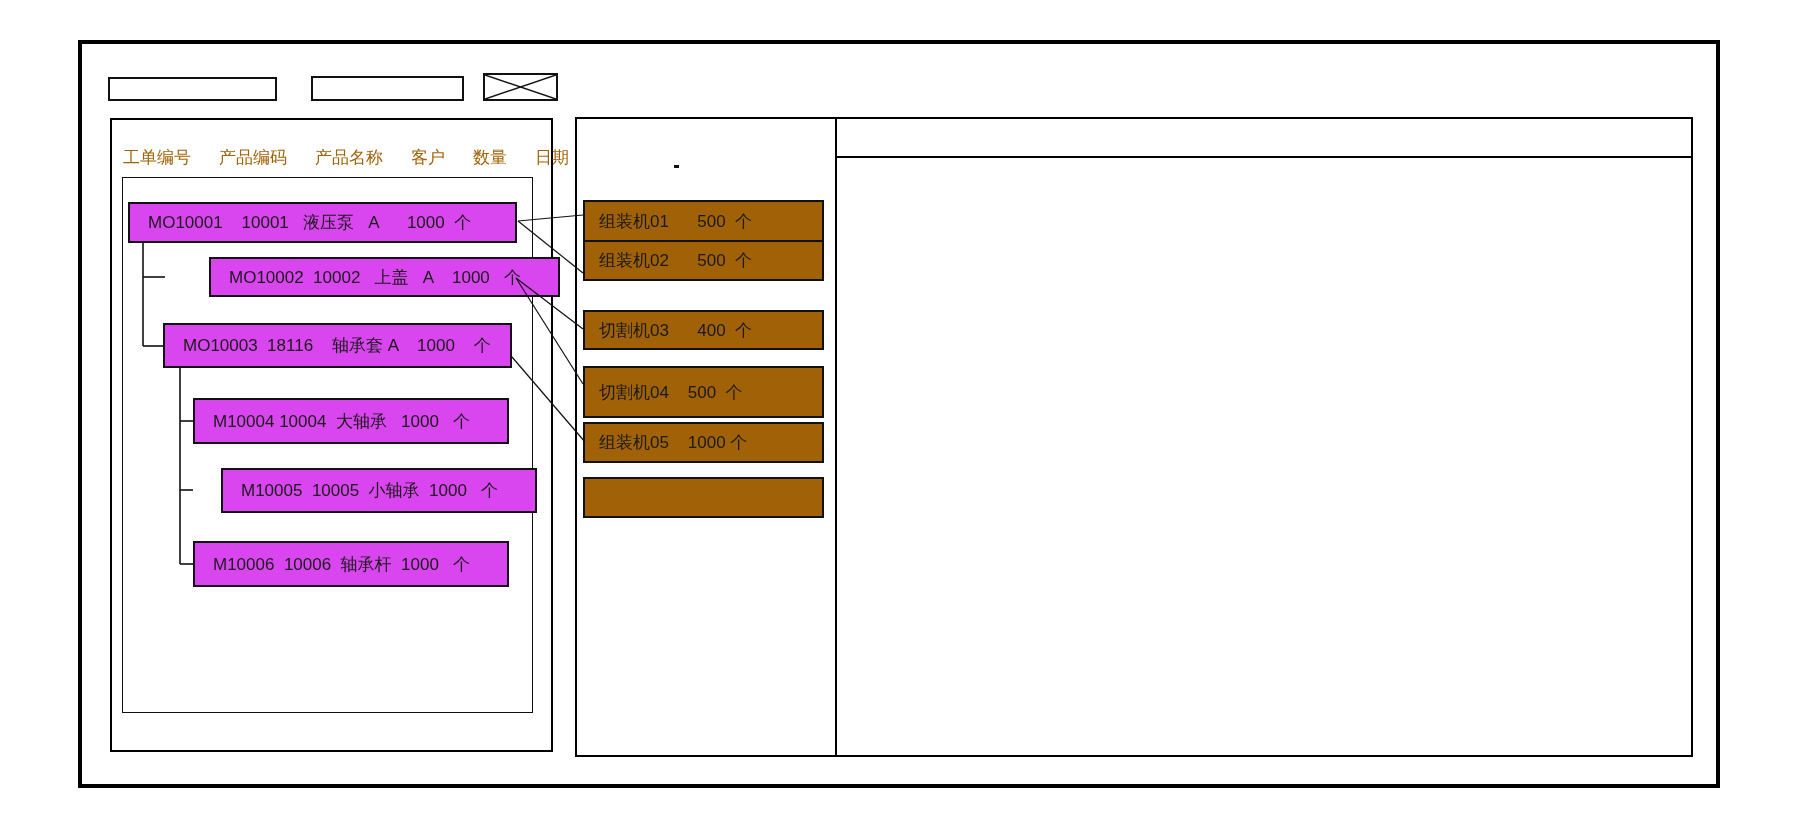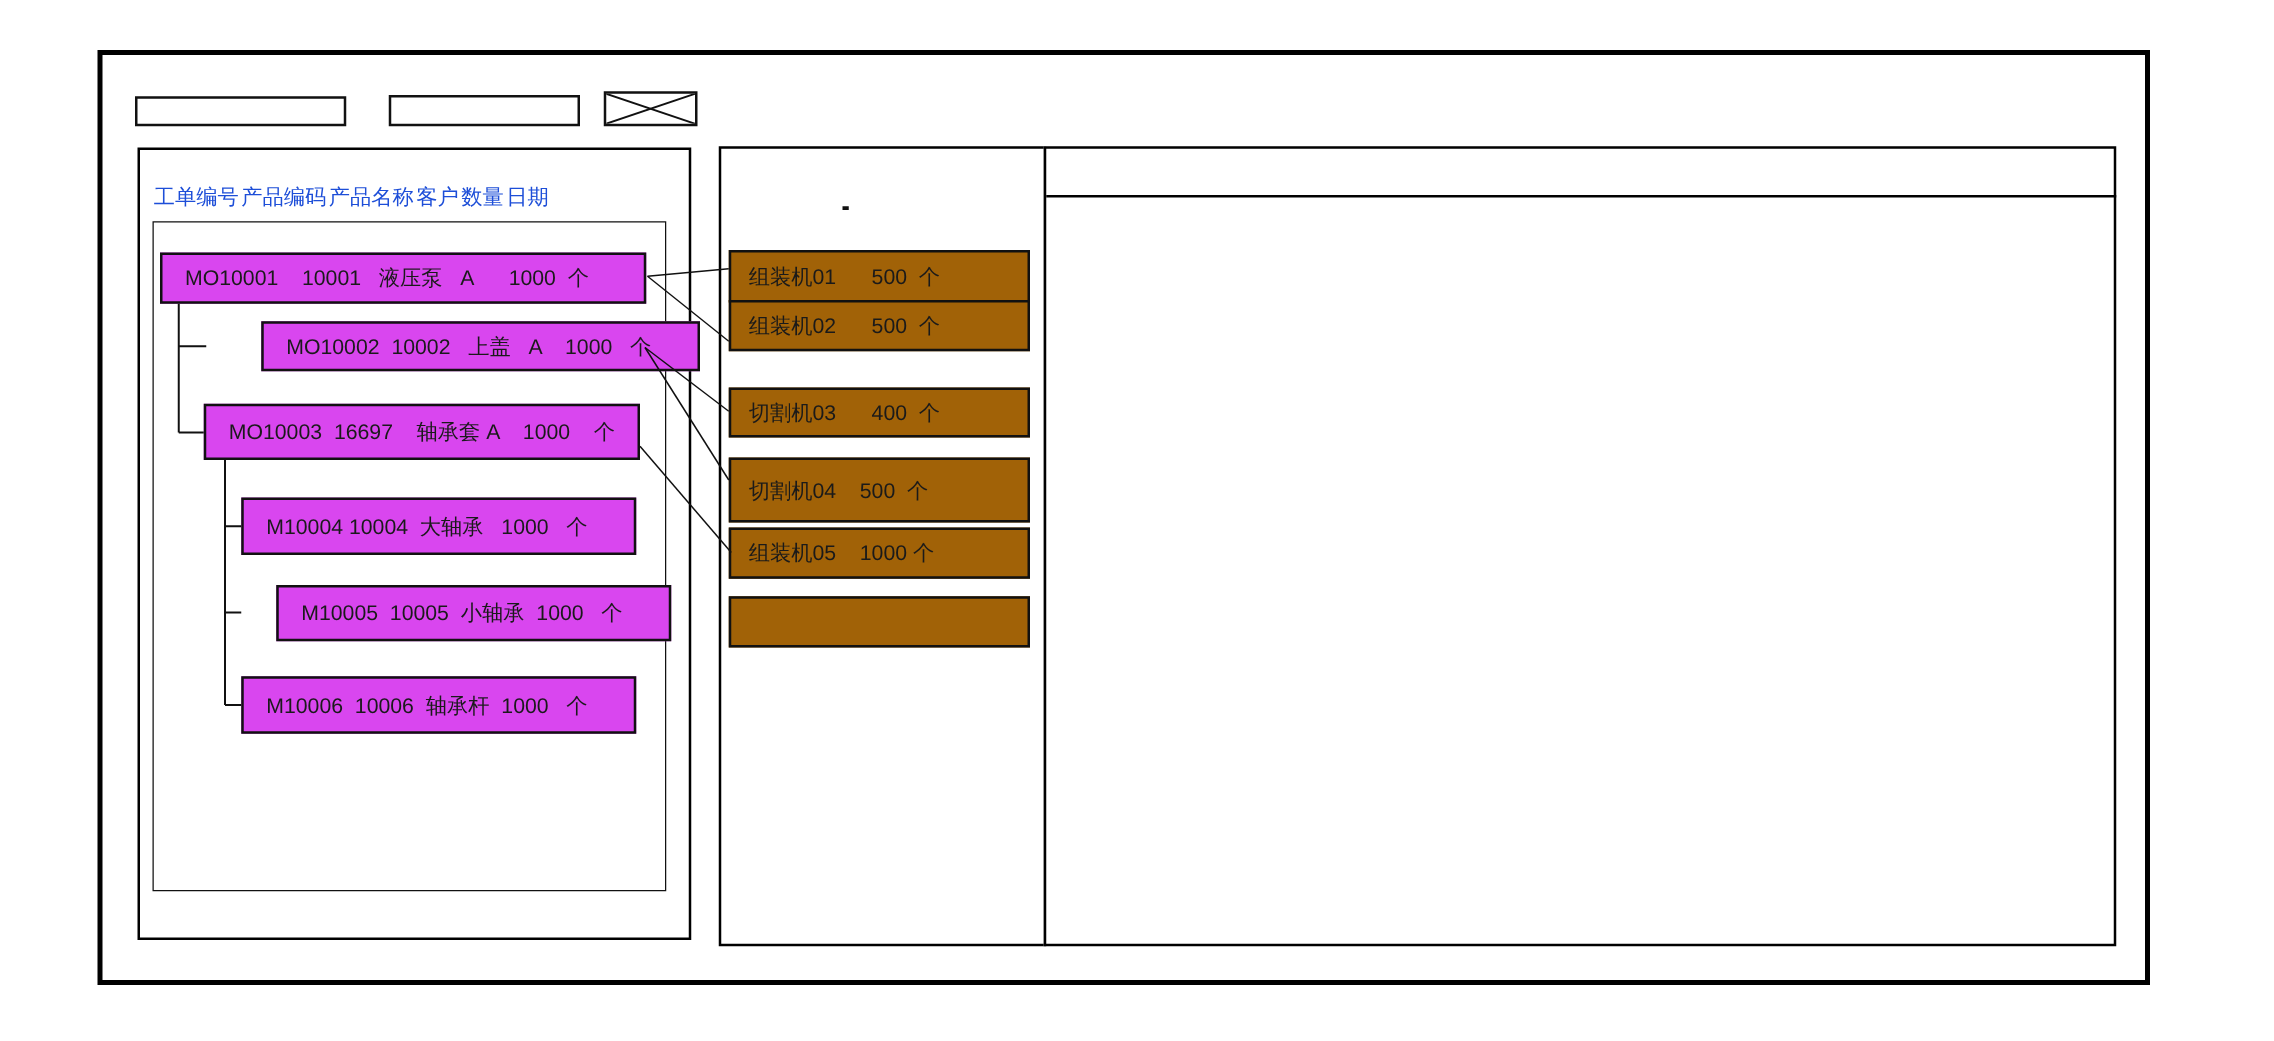--- a/index.html
+++ b/index.html
@@ -14,21 +14,21 @@
   .treewrap{border:1.5px solid #111;background:#fff;}
   .node{
     border:2px solid #111;background:#d946ef;display:flex;align-items:center;
     font-size:17px;white-space:pre;color:#1a1a1a;padding-left:18px;
   }
   .machine{
     border:2px solid #111;background:#a16207;display:flex;align-items:center;
     font-size:17px;white-space:pre;color:#1a1a1a;padding-left:14px;
   }
   .hdr{
-    display:flex;column-gap:2px;font-size:17px;color:#1d4ed8;white-space:nowrap;
+    display:flex;column-gap:28px;font-size:17px;color:#a16207;white-space:nowrap;
   }
   svg.overlay{position:absolute;left:0;top:0;pointer-events:none;}
   .dot{background:#111;}
   .divline{border-top:2px solid #000;}
 </style>
 </head>
 <body>
 
 <div id="canvas">
 
@@ -52,21 +52,21 @@
     <span>产品名称</span>
     <span>客户</span>
     <span>数量</span>
     <span>日期</span>
   </div>
 
   <div class="abs treewrap" style="left:122px;top:177px;width:411px;height:536px;"></div>
 
   <div class="abs node" style="left:128px;top:202px;width:389px;height:41px;">MO10001    10001   液压泵   A      1000  个</div>
   <div class="abs node" style="left:165px;top:257px;width:351px;height:40px;margin-left:44px;">MO10002  10002   上盖   A    1000   个</div>
-  <div class="abs node" style="left:163px;top:323px;width:349px;height:45px;">MO10003  16697    轴承套 A    1000    个</div>
+  <div class="abs node" style="left:163px;top:323px;width:349px;height:45px;">MO10003  18116    轴承套 A    1000    个</div>
   <div class="abs node" style="left:193px;top:398px;width:316px;height:46px;">M10004 10004  大轴承   1000   个</div>
   <div class="abs node" style="left:193px;top:468px;width:316px;height:45px;margin-left:28px;">M10005  10005  小轴承  1000   个</div>
   <div class="abs node" style="left:193px;top:541px;width:316px;height:46px;">M10006  10006  轴承杆  1000   个</div>
 
   <div class="abs panel" style="left:575px;top:117px;width:262px;height:640px;"></div>
   <div class="abs dot" style="left:674px;top:165px;width:5px;height:3px;"></div>
 
   <div class="abs machine" style="left:583px;top:200px;width:241px;height:42px;">组装机01      500  个</div>
   <div class="abs machine" style="left:583px;top:240px;width:241px;height:41px;">组装机02      500  个</div>
   <div class="abs machine" style="left:583px;top:310px;width:241px;height:40px;">切割机03      400  个</div>

